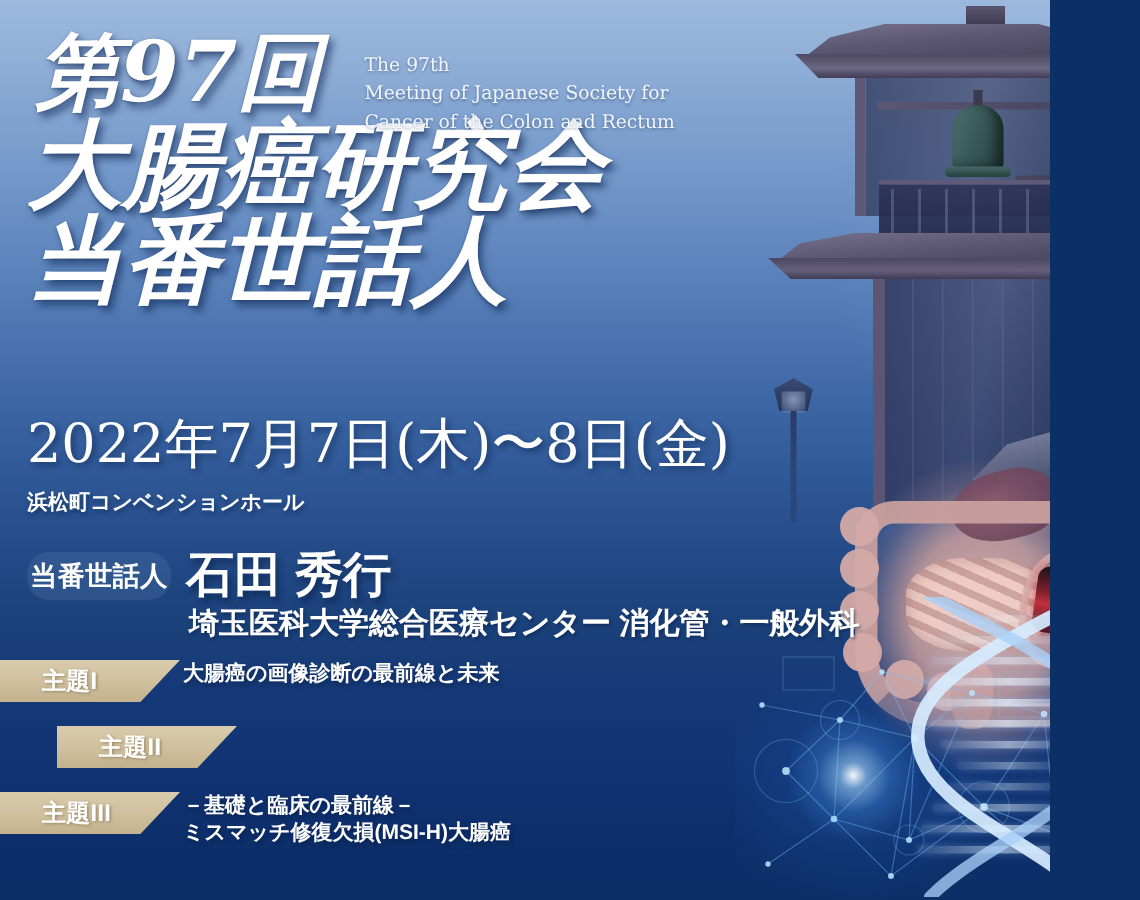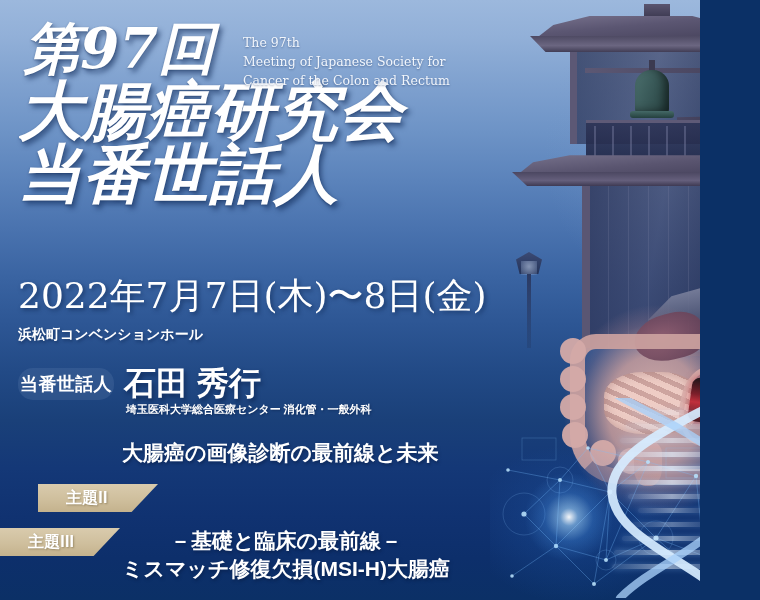--- a/index.html
+++ b/index.html
@@ -272,44 +272,42 @@
     display:flex;align-items:center;justify-content:center;
     color:#ffffff;font-size:18px;font-weight:700;letter-spacing:.02em;border-radius:15px;
   }
   .host-name{
     position:absolute;left:106px;top:-4px;
     color:#ffffff;font-size:32px;font-weight:700;white-space:nowrap;
     text-shadow:2px 3px 4px rgba(8,28,68,.6);
   }
   .host-affil{
     position:absolute;left:108px;top:36px;
-    color:#ffffff;font-size:11px;font-weight:700;white-space:nowrap;
+    color:#ffffff;font-size:20px;font-weight:700;white-space:nowrap;
     text-shadow:1px 1px 2px rgba(8,28,68,.5);
-    font-family:Liberation Serif, serif;
   }
 
   .topics{position:absolute;left:0;top:440px;width:760px;}
   .topic{position:relative;margin-bottom:12px;min-height:28px;}
   .topic-badge{
     position:absolute;left:0;top:0;width:120px;height:28px;
     background:linear-gradient(180deg,#d9cbad 0%,#cfbf9d 55%,#c4b28d 100%);
     clip-path:polygon(0% 0%,100% 0%,78% 100%,0% 100%);
     display:flex;align-items:center;
     box-sizing:border-box;padding-left:28px;
   }
   .topic-badge span{
     color:#ffffff;font-size:16px;font-weight:700;letter-spacing:.01em;
     text-shadow:1px 1px 2px rgba(110,92,58,.55);
   }
   .topic-text{
     position:absolute;left:122px;top:-1px;
-    color:#ffffff;font-size:21px;font-weight:700;line-height:1.32;
+    color:#ffffff;font-size:14px;font-weight:700;line-height:1.32;
     white-space:nowrap;
     text-shadow:1px 2px 3px rgba(8,28,68,.6);
-    text-align:center;
   }
   .topic-text em{display:block;font-style:normal;}
 </style>
 </head>
 <body>
 
 <div id="poster">
 
   <div class="art">
 
@@ -463,20 +461,23 @@
       <div class="host-badge">
         <span>当番世話人</span>
       </div>
       <div class="host-name">石田 秀行</div>
       <div class="host-affil">埼玉医科大学総合医療センター 消化管・一般外科</div>
     </div>
 
     <div class="topics">
 
       <div class="topic" style="height:32px;">
+        <div class="topic-badge">
+          <span>主題I</span>
+        </div>
         <div class="topic-text">
           <em>大腸癌の画像診断の最前線と未来</em>
         </div>
       </div>
 
       <div class="topic" style="height:32px;margin-left:38px;">
         <div class="topic-badge">
           <span>主題II</span>
         </div>
       </div>

